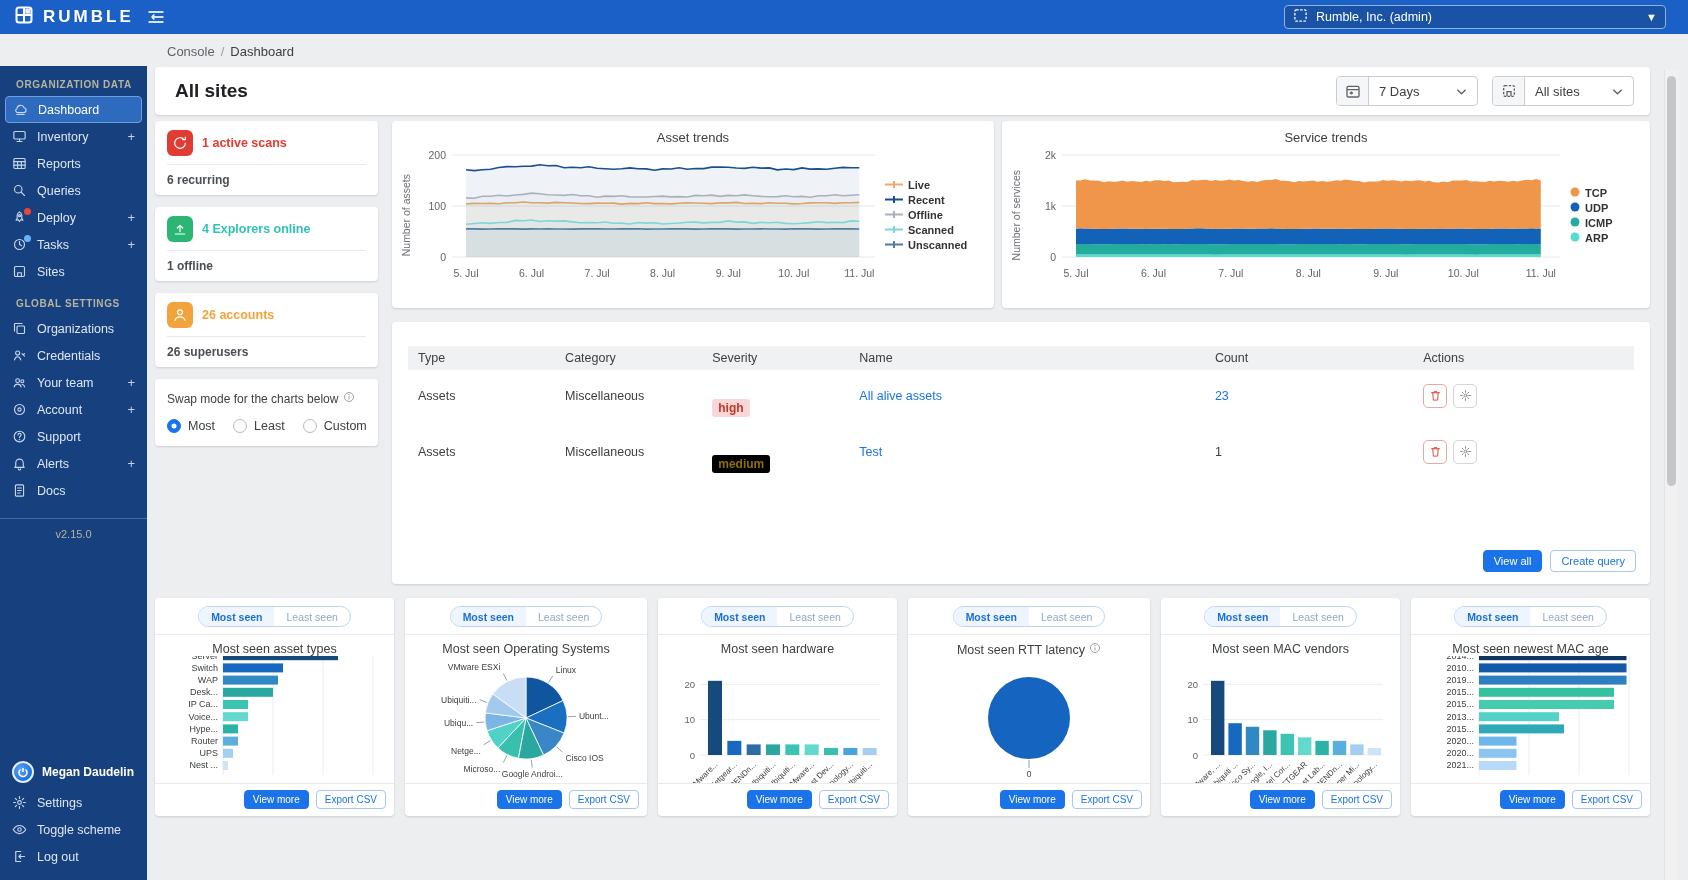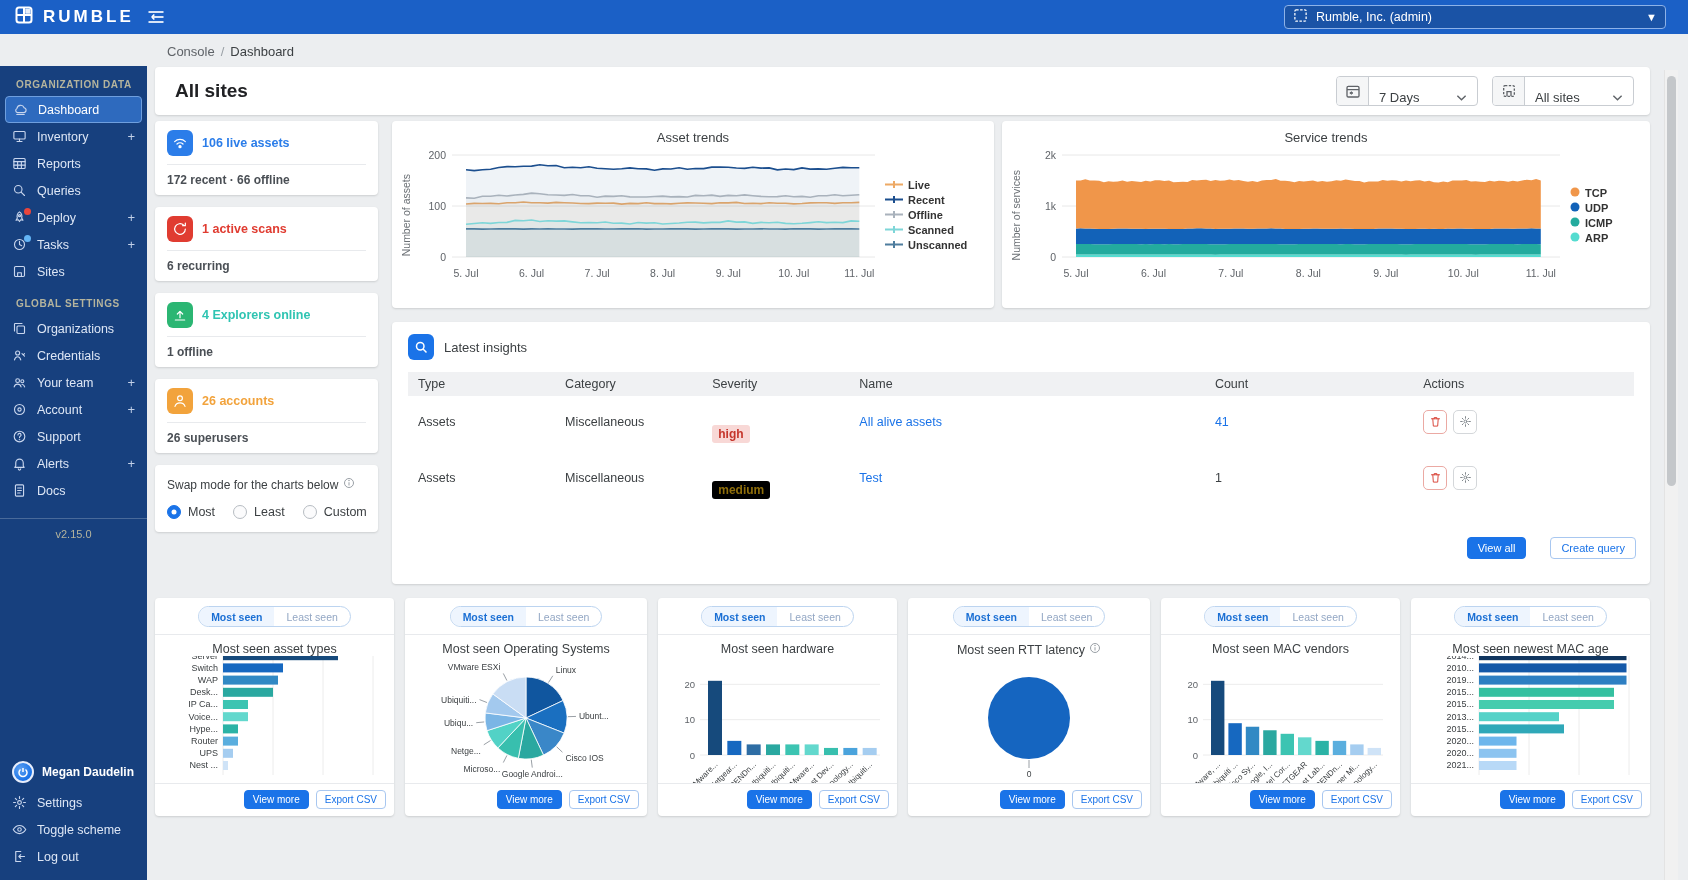--- a/index.html
+++ b/index.html
@@ -36,21 +36,21 @@
   .main { flex:1; padding:6px 38px 0 8px; position:relative; }
   .breadcrumb { font-size:13px; color:#5f6368; padding:4px 0 8px 12px; }
   .breadcrumb .bc-current { color:#3c4043; }
   .breadcrumb .sep { margin:0 6px; color:#9aa0a6; }
   .card { background:#fff; border-radius:4px; box-shadow:0 1px 2px rgba(60,64,67,0.18); }
   .toolbar { height:48px; display:flex; align-items:center; justify-content:space-between; padding:0 16px 0 20px; }
   .toolbar h1 { font-size:19px; color:#202124; font-weight:bold; }
   .selects { display:flex; gap:14px; }
   .select-group { display:flex; align-items:stretch; height:30px; border:1px solid #c9cdd2; border-radius:4px; background:#fff; overflow:hidden; }
   .sel-iconbox { width:32px; background:#f5f6f7; border-right:1px solid #c9cdd2; display:flex; align-items:center; justify-content:center; color:#5f6368; }
-  .select { display:flex; align-items:flex-end; gap:24px; padding:0 10px; font-size:13px; color:#3c4043; cursor:pointer; min-width:108px; justify-content:space-between; }
+  .select { display:flex; align-items:center; gap:24px; padding:0 10px; font-size:13px; color:#3c4043; cursor:pointer; min-width:108px; justify-content:space-between; }
   .select .chev { color:#5f6368; }
 
   .content-row { display:flex; gap:14px; margin-top:6px; }
   .stat-col { width:223px; flex:none; display:flex; flex-direction:column; gap:12px; }
   .stat-card { padding:9px 12px 8px; }
   .stat-head { display:flex; align-items:center; gap:9px; padding-bottom:8px; border-bottom:1px solid #e8eaed; }
   .stat-iconbox { width:26px; height:26px; border-radius:6px; display:flex; align-items:center; justify-content:center; color:#fff; flex:none; }
   .stat-title { font-size:12.5px; font-weight:bold; }
   .stat-sub { font-size:12px; font-weight:bold; color:#4a4f55; padding-top:8px; }
   .swap-card { padding:12px 12px 13px; }
@@ -78,21 +78,21 @@
   .ins-title { font-size:13px; color:#3c4043; }
   table.ins { width:100%; border-collapse:collapse; margin-top:12px; }
   table.ins th { background:#f0f1f3; font-weight:normal; text-align:left; font-size:12.5px; color:#3c4043; padding:5px 10px; }
   table.ins td { font-size:12.5px; color:#3c4043; padding:4px 10px 9px; vertical-align:middle; }
   .sev-badge { display:inline-block; font-size:12px; font-weight:bold; padding:2px 6px; border-radius:3px;margin-top:25px; }
   a.tbl-link { color:#1a73e8; text-decoration:none; font-size:12.5px; }
   .act-btns { display:flex; gap:6px; }
   .act-btn { width:24px; height:24px; border-radius:5px; background:#fff; display:flex; align-items:center; justify-content:center; cursor:pointer; }
   .act-btn.trash { border:1px solid #eba9a3; color:#d9453a; }
   .act-btn.gearb { border:1px solid #d4d7da; color:#80868b; }
-  .ins-actions { position:absolute; right:14px; bottom:25px; display:flex; gap:24px; }
+  .ins-actions { position:absolute; right:14px; bottom:12px; display:flex; gap:8px; }
   .btn { font-family:inherit; font-size:11px; border-radius:4px; padding:4px 10px; cursor:pointer; }
   .btn.primary { background:#1a73e8; border:1px solid #1a73e8; color:#fff; }
   .btn.outline { background:#fff; border:1px solid #a8c7f0; color:#1a73e8; }
 
   .small-row { display:flex; gap:11px; margin-top:14px; }
   .small-card { flex:1; height:218px; padding:8px 8px 6px; display:flex; flex-direction:column; position:relative; }
   .toggle { align-self:center; display:flex; border:1px solid #bcd4f0; border-radius:12px; overflow:hidden; font-size:10.5px; height:21px; }
   .tg-seg { display:flex; align-items:center; padding:0 12px; cursor:pointer; }
   .tg-seg.on { color:#1a6fd4; font-weight:bold; background:#eef5fe; }
   .tg-seg.off { color:#93a7c4; }
@@ -368,33 +368,20 @@
                   <path d="M3 3l9 9 9-9"></path>
                 </svg>
             </span>
           </div>
         </div>
       </div>
     </div>
 
     <div class="content-row">
       <div class="stat-col" id="stat-col">
-          <div class="card stat-card">
-            <div class="stat-head">
-              <span class="stat-iconbox" style="background: rgb(43, 125, 233);">
-                <svg width="16" height="16" viewBox="0 0 24 24" fill="none" stroke="currentColor" stroke-width="1.8" stroke-linecap="round" stroke-linejoin="round">
-                  <path d="M4 10a11 11 0 0 1 16 0"></path>
-                  <path d="M7.5 13.5a6.5 6.5 0 0 1 9 0"></path>
-                  <circle cx="12" cy="17.5" r="1.6" fill="currentColor"></circle>
-                </svg>
-              </span>
-              <span class="stat-title" style="color: rgb(43, 125, 233);">106 live assets</span>
-            </div>
-            <div class="stat-sub">172 recent · 66 offline</div>
-          </div>
           <div class="card stat-card">
             <div class="stat-head">
               <span class="stat-iconbox" style="background: rgb(224, 60, 49);">
                 <svg width="16" height="16" viewBox="0 0 24 24" fill="none" stroke="currentColor" stroke-width="1.8" stroke-linecap="round" stroke-linejoin="round">
                   <path d="M20 12a8 8 0 1 1-2.4-5.7"></path>
                   <path d="M20 3v4h-4"></path>
                 </svg>
               </span>
               <span class="stat-title" style="color: rgb(224, 60, 49);">1 active scans</span>
             </div>
@@ -570,29 +557,20 @@
                           <circle cx="5" cy="5" r="4.5" fill="#55dcd0"></circle>
                         </svg></span>
                       <span>ARP</span>
                     </div>
                   </div>
                 </div>
               </div>
             </div>
         </div>
         <div class="card insights-card">
-          <div class="ins-head">
-            <span class="ins-iconbox">
-              <svg width="15" height="15" viewBox="0 0 24 24" fill="none" stroke="#fff" stroke-width="2.4">
-                  <circle cx="10" cy="10" r="6"></circle>
-                  <line x1="14.5" y1="14.5" x2="20" y2="20"></line>
-                </svg>
-            </span>
-            <span class="ins-title">Latest insights</span>
-          </div>
           <table class="ins">
             <colgroup>
                 <col style="width:12%">
                 <col style="width:12%">
                 <col style="width:12%">
                 <col style="width:29%">
                 <col style="width:17%">
                 <col style="width:18%">
               </colgroup>
             <thead>
@@ -604,21 +582,21 @@
                   <th>Count</th>
                   <th>Actions</th>
                 </tr>
               </thead>
             <tbody id="ins-body">
                 <tr>
                   <td>Assets</td>
                   <td>Miscellaneous</td>
                   <td><span class="sev-badge" style="background: rgb(248, 216, 214); color: rgb(197, 53, 43);">high</span></td>
                   <td><a class="tbl-link" href="#">All alive assets</a></td>
-                  <td><a class="tbl-link" href="#">41</a></td>
+                  <td><a class="tbl-link" href="#">23</a></td>
                   <td>
                     <div class="act-btns">
                       <button class="act-btn trash">
                         <svg width="13" height="13" viewBox="0 0 24 24" fill="none" stroke="currentColor" stroke-width="1.8" stroke-linecap="round" stroke-linejoin="round">
                           <path d="M4.5 7h15"></path>
                           <path d="M9.5 7V4.8h5V7"></path>
                           <path d="M7 7l1 13.5h8L17 7"></path>
                         </svg>
                       </button>
                       <button class="act-btn gearb">

